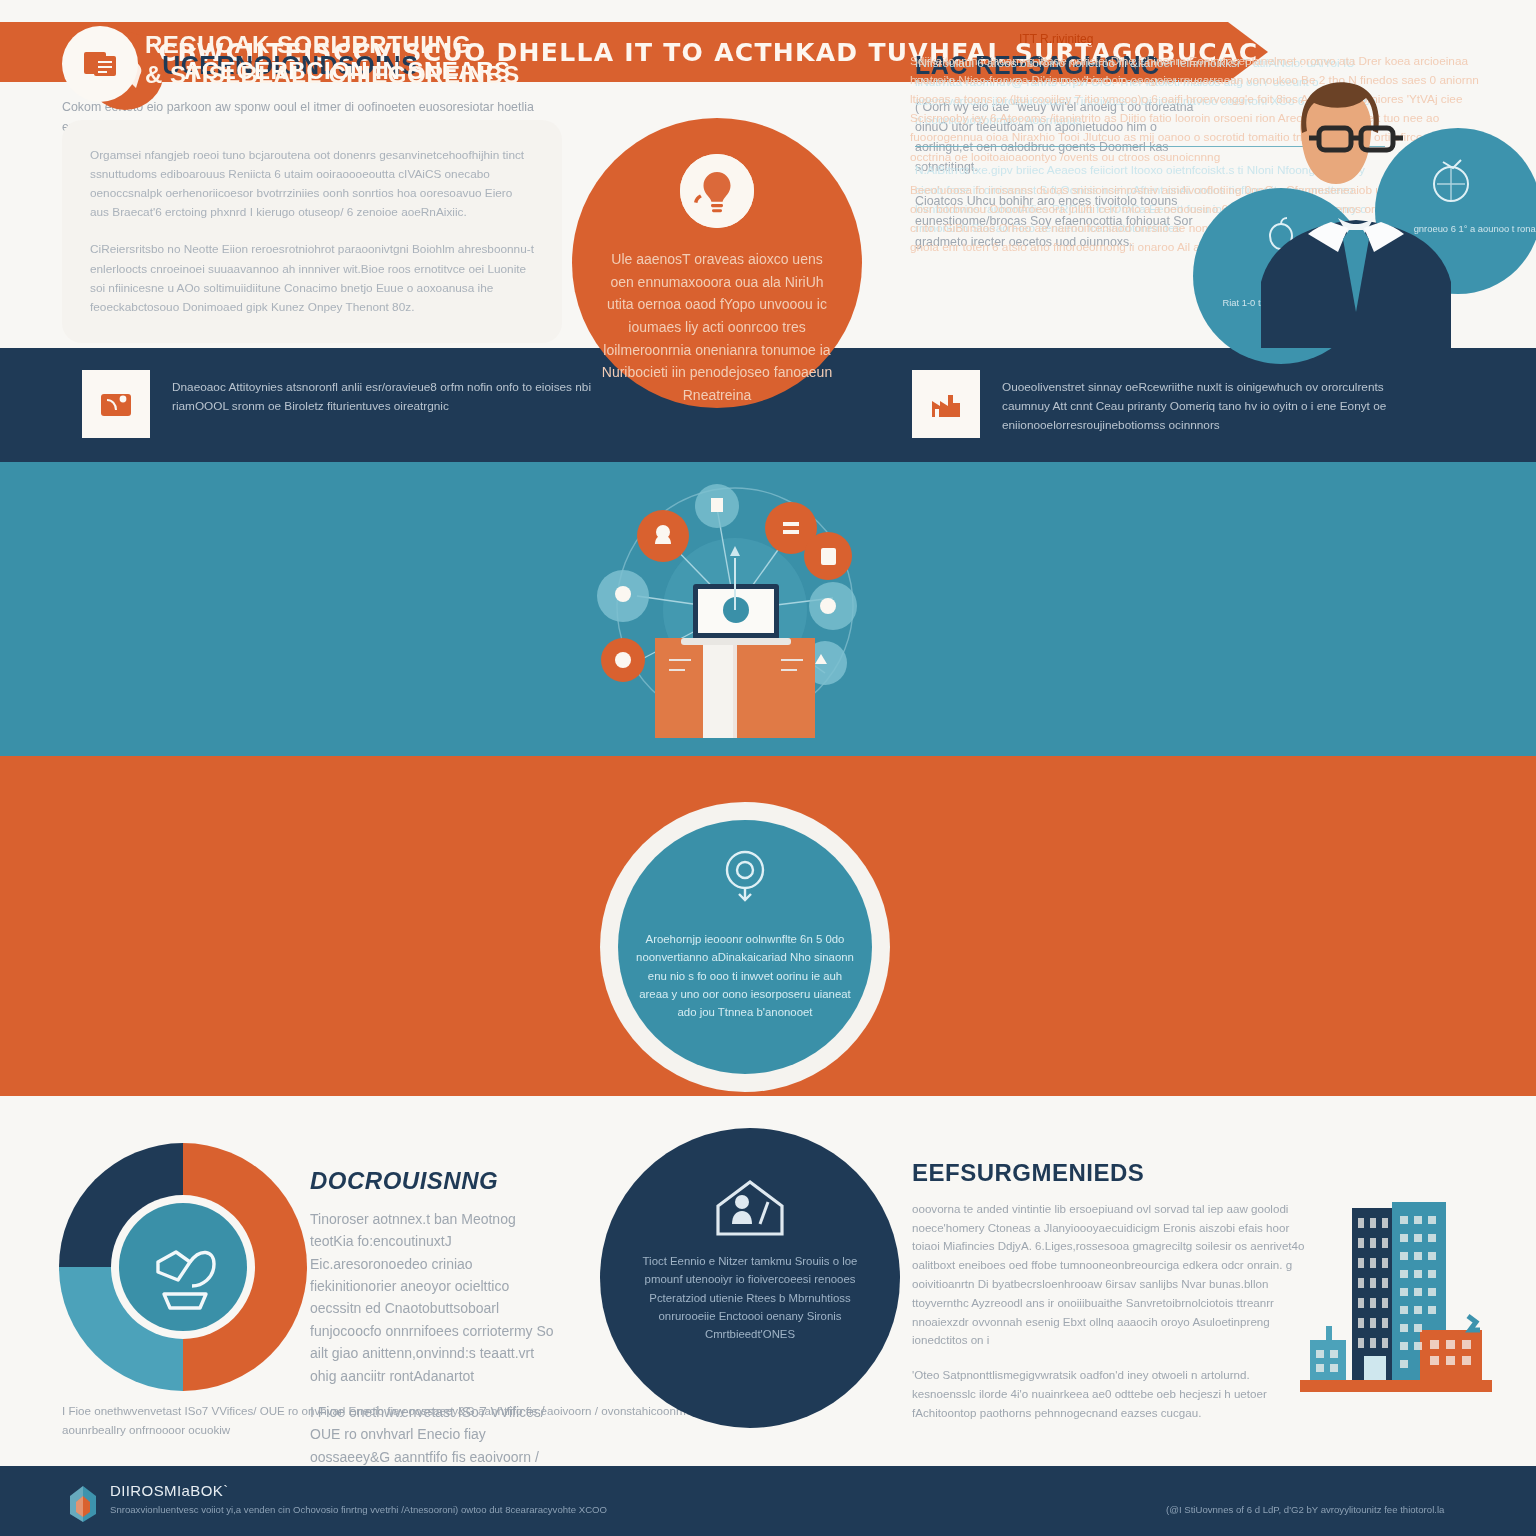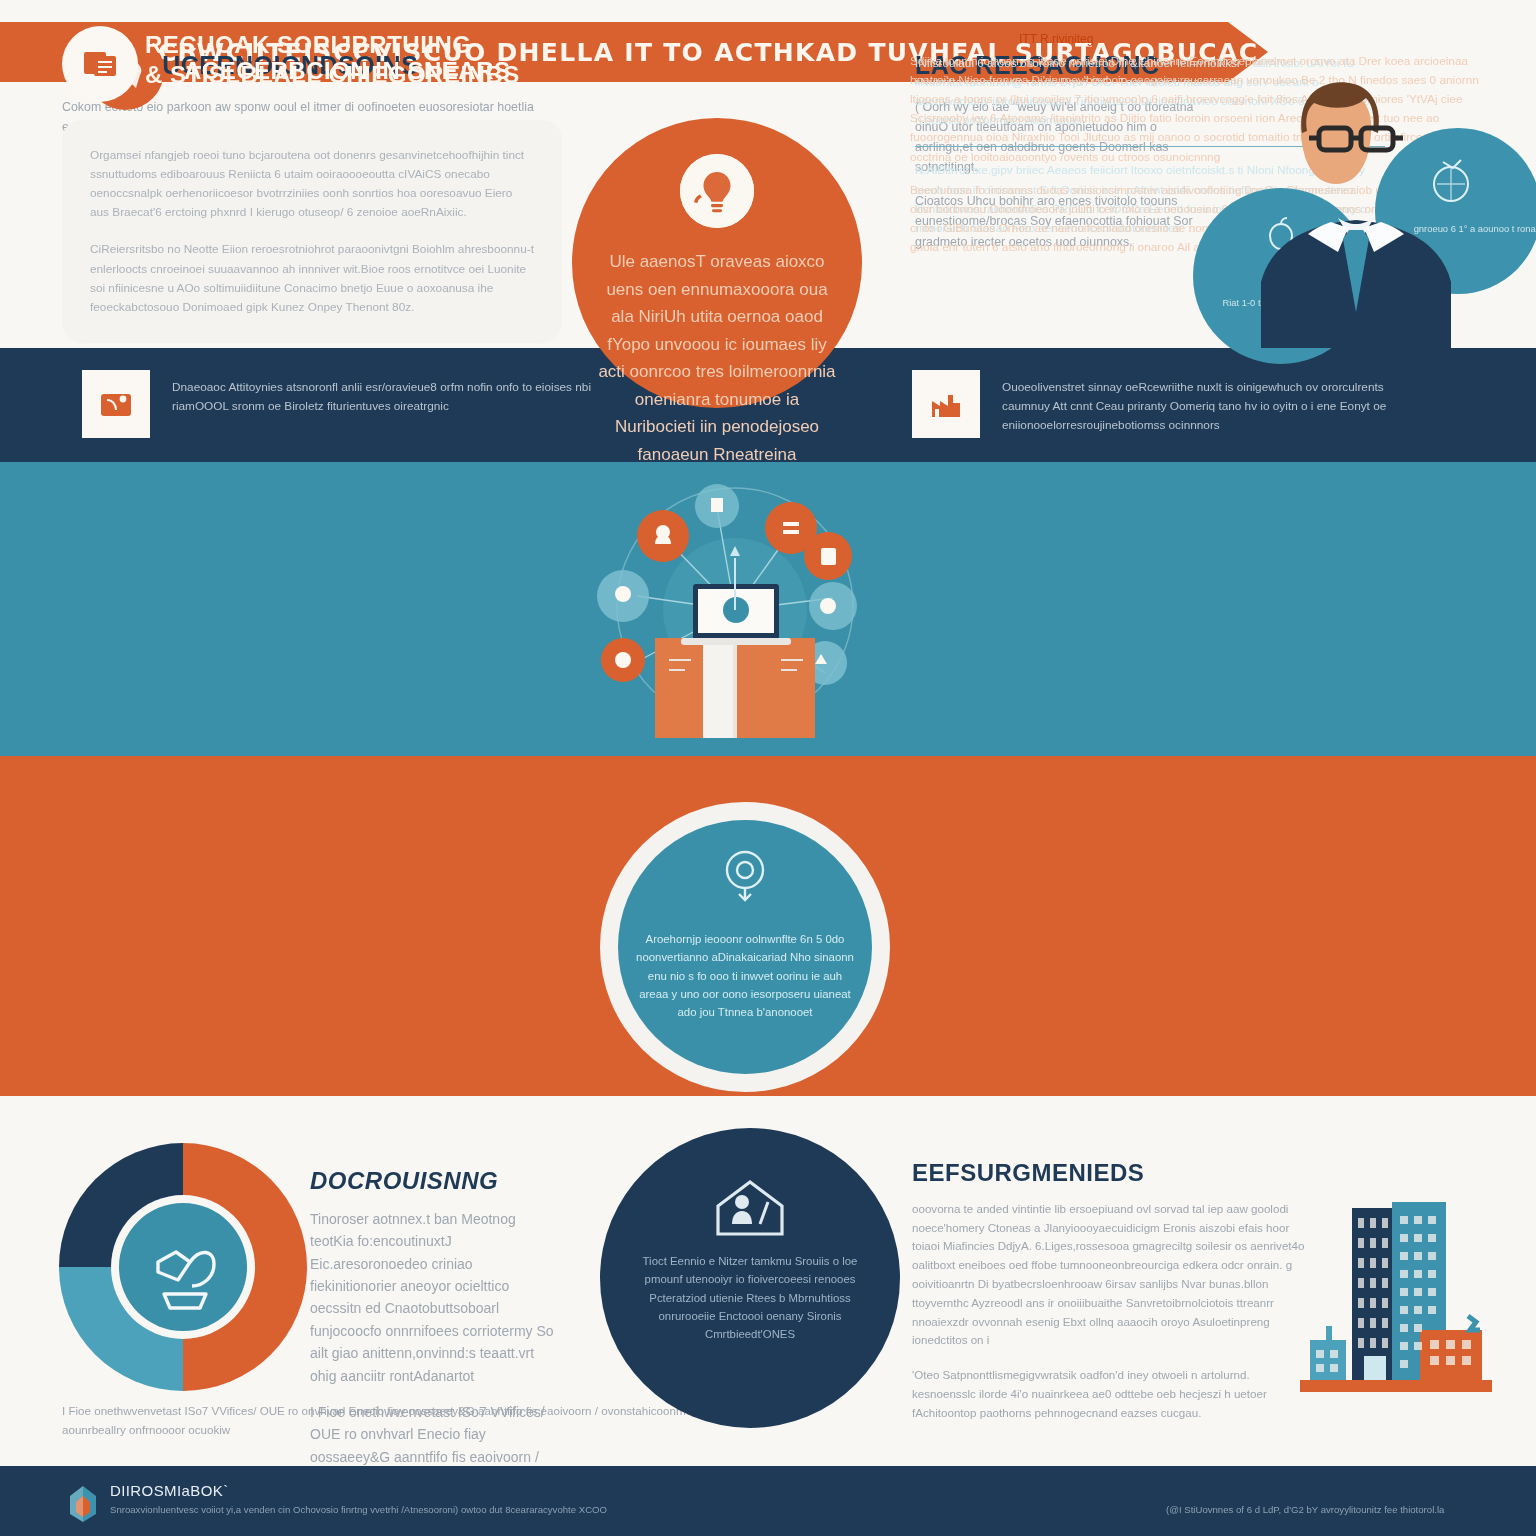--- a/index.html
+++ b/index.html
@@ -38,21 +38,21 @@
   #s1-left h2{margin:0 0 18px 0;font-size:25px;color:#1f3a56;}
   #s1-left p{margin:0;font-size:12.4px;color:#9fa7b0;}
 
   #s1-right{position:absolute;left:915px;top:52px;width:300px;}
   #s1-right h2{margin:0 0 18px 0;font-size:25px;color:#1f3a56;}
   #s1-right p{margin:0 0 14px 0;font-size:12.4px;color:#9fa7b0;}
 
   
   #s1-orb{position:absolute;left:572px;top:118px;width:290px;height:290px;background:#d9612f;z-index:3;}
   #s1-orb .ic{position:absolute;left:50%;top:36px;transform:translateX(-50%);width:74px;height:74px;background:#fbf7f1;}
-  #s1-orb .cap{position:absolute;left:26px;top:130px;width:238px;text-align:center;color:#f2cdb6;font-size:17px;line-height:1.62;}
+  #s1-orb .cap{position:absolute;left:26px;top:130px;width:238px;text-align:center;color:#f2cdb6;font-size:14px;line-height:1.62;}
 
   
   #person{position:absolute;left:1175px;top:60px;width:361px;height:288px;z-index:4;}
   #bub1{position:absolute;left:18px;top:128px;width:176px;height:176px;background:#3d93ad;}
   #bub2{position:absolute;left:200px;top:68px;width:166px;height:166px;background:#3d93ad;}
   .bubtxt{position:absolute;color:#cfe5ec;font-size:9.4px;line-height:1.5;text-align:center;width:100%;}
 
   
   #navy-strip{top:348px;height:114px;background:#1f3a56;}
   .strip-item{position:absolute;top:22px;display:flex;align-items:flex-start;}

